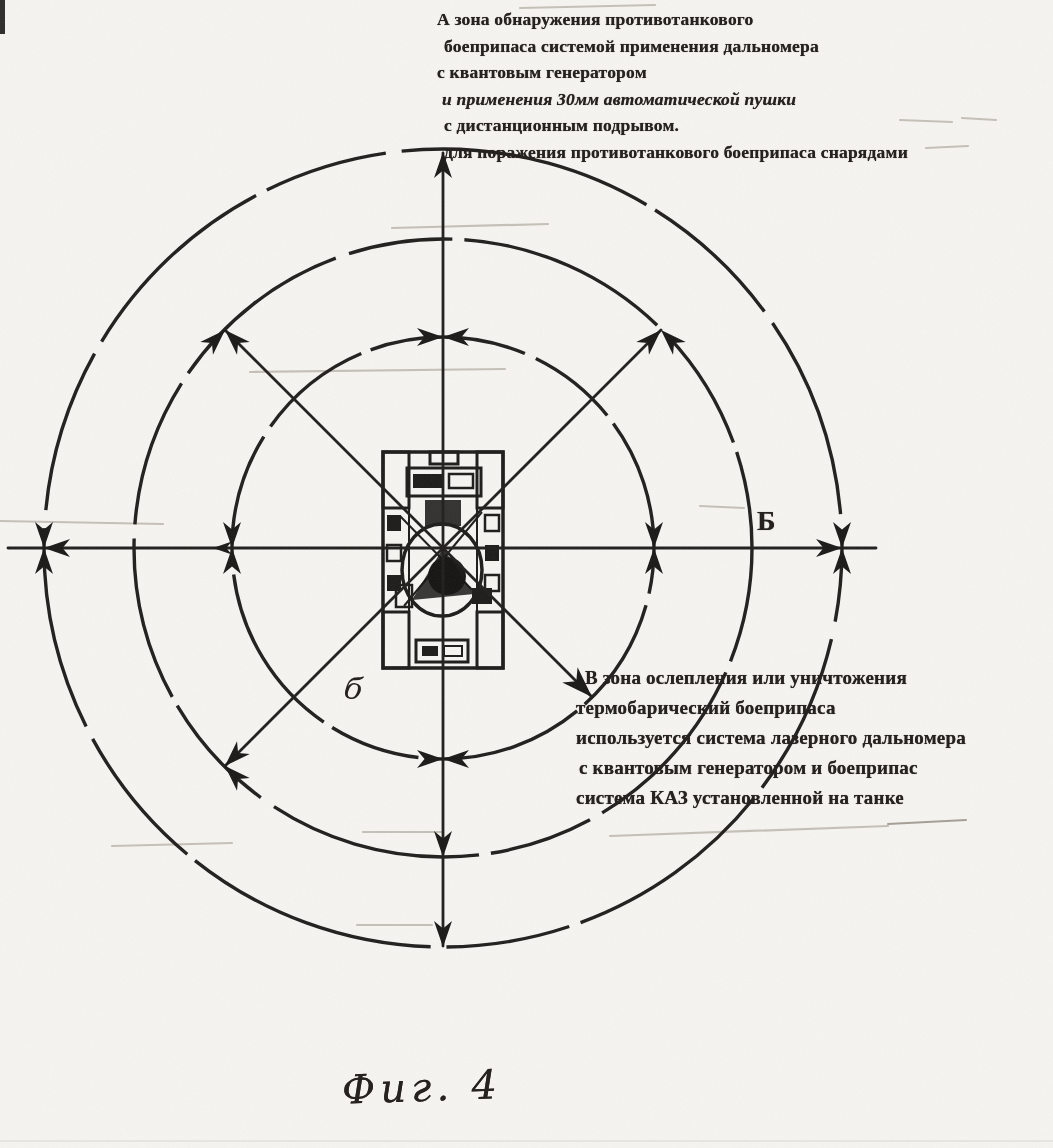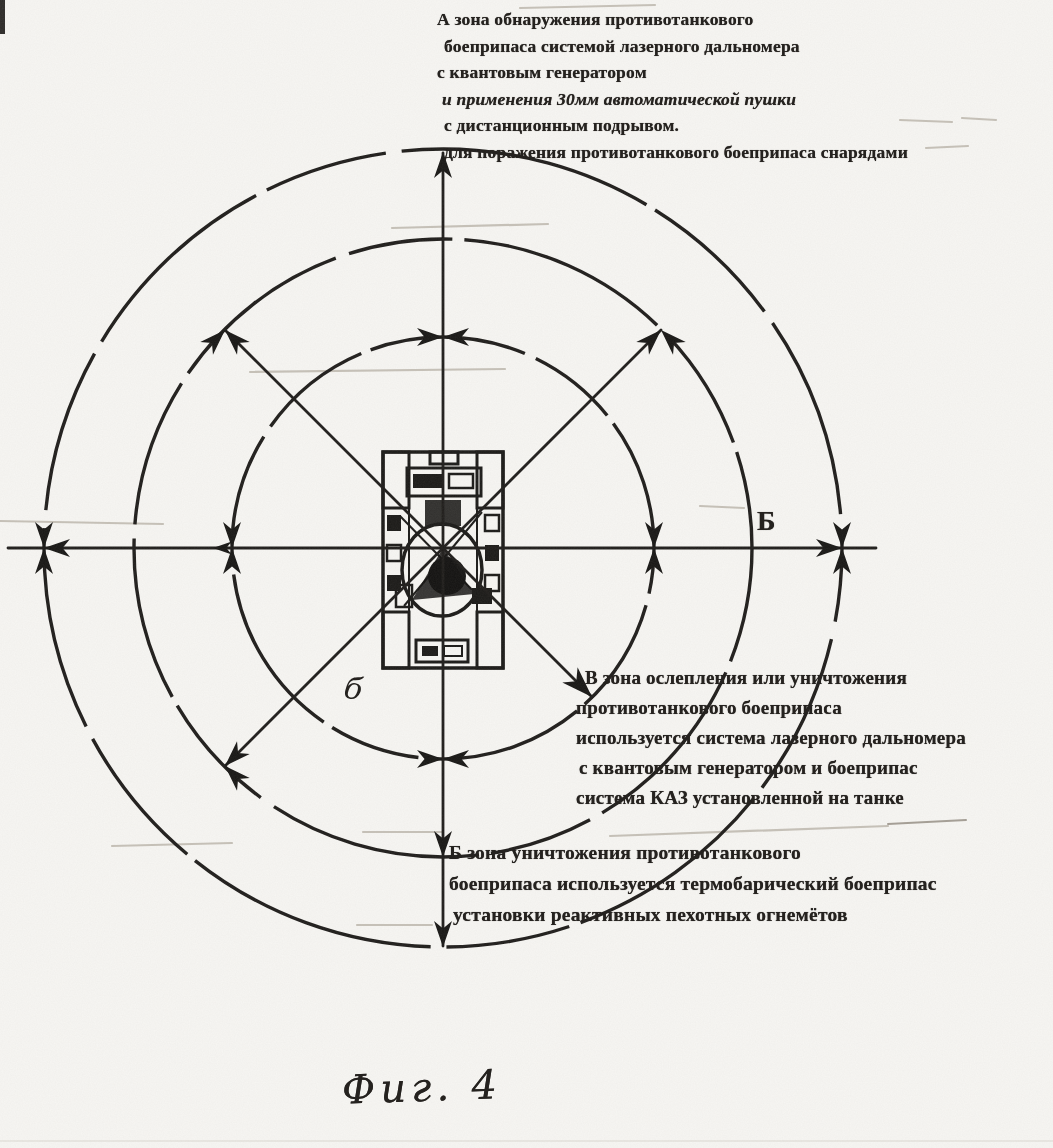--- a/index.html
+++ b/index.html
@@ -145,39 +145,34 @@
       <use href="#ah" class="ah" transform="translate(661,330) rotate(-135)"></use>
       <use href="#ah" class="ah" transform="translate(225,330) rotate(-45)"></use>
       <use href="#ah" class="ah" transform="translate(225,766) rotate(-135)"></use>
     </g>
 
     <rect x="0" y="0" width="1053" height="1148" filter="url(#paperNoise)"></rect>
   </svg>
 
   <div class="ann ann-a">
     <div>А зона обнаружения противотанкового</div>
-    <div>боеприпаса  системой лазерного дальномера</div>
+    <div>боеприпаса  системой применения дальномера</div>
     <div>с квантовым генератором</div>
     <div>и применения 30мм автоматической пушки</div>
     <div>с дистанционным подрывом.</div>
     <div>для поражения противотанкового боеприпаса снарядами</div>
   </div>
 
   <div class="ann ann-v">
     <div>В зона ослепления или уничтожения</div>
-    <div>противотанкового боеприпаса</div>
+    <div>термобарический боеприпаса</div>
     <div>используется система лазерного дальномера</div>
     <div>с квантовым генератором  и боеприпас</div>
     <div>система КАЗ установленной на танке</div>
   </div>
 
-  <div class="ann ann-b">
-    <div>Б зона  уничтожения противотанкового</div>
-    <div>боеприпаса используется термобарический боеприпас</div>
-    <div>установки реактивных пехотных огнемётов</div>
-  </div>
 
   <div class="ring-label">Б</div>
   <div class="hand-label">б</div>
 
   <div class="caption">Фиг. 4</div>
 
 </div>
 
 </body></html>

